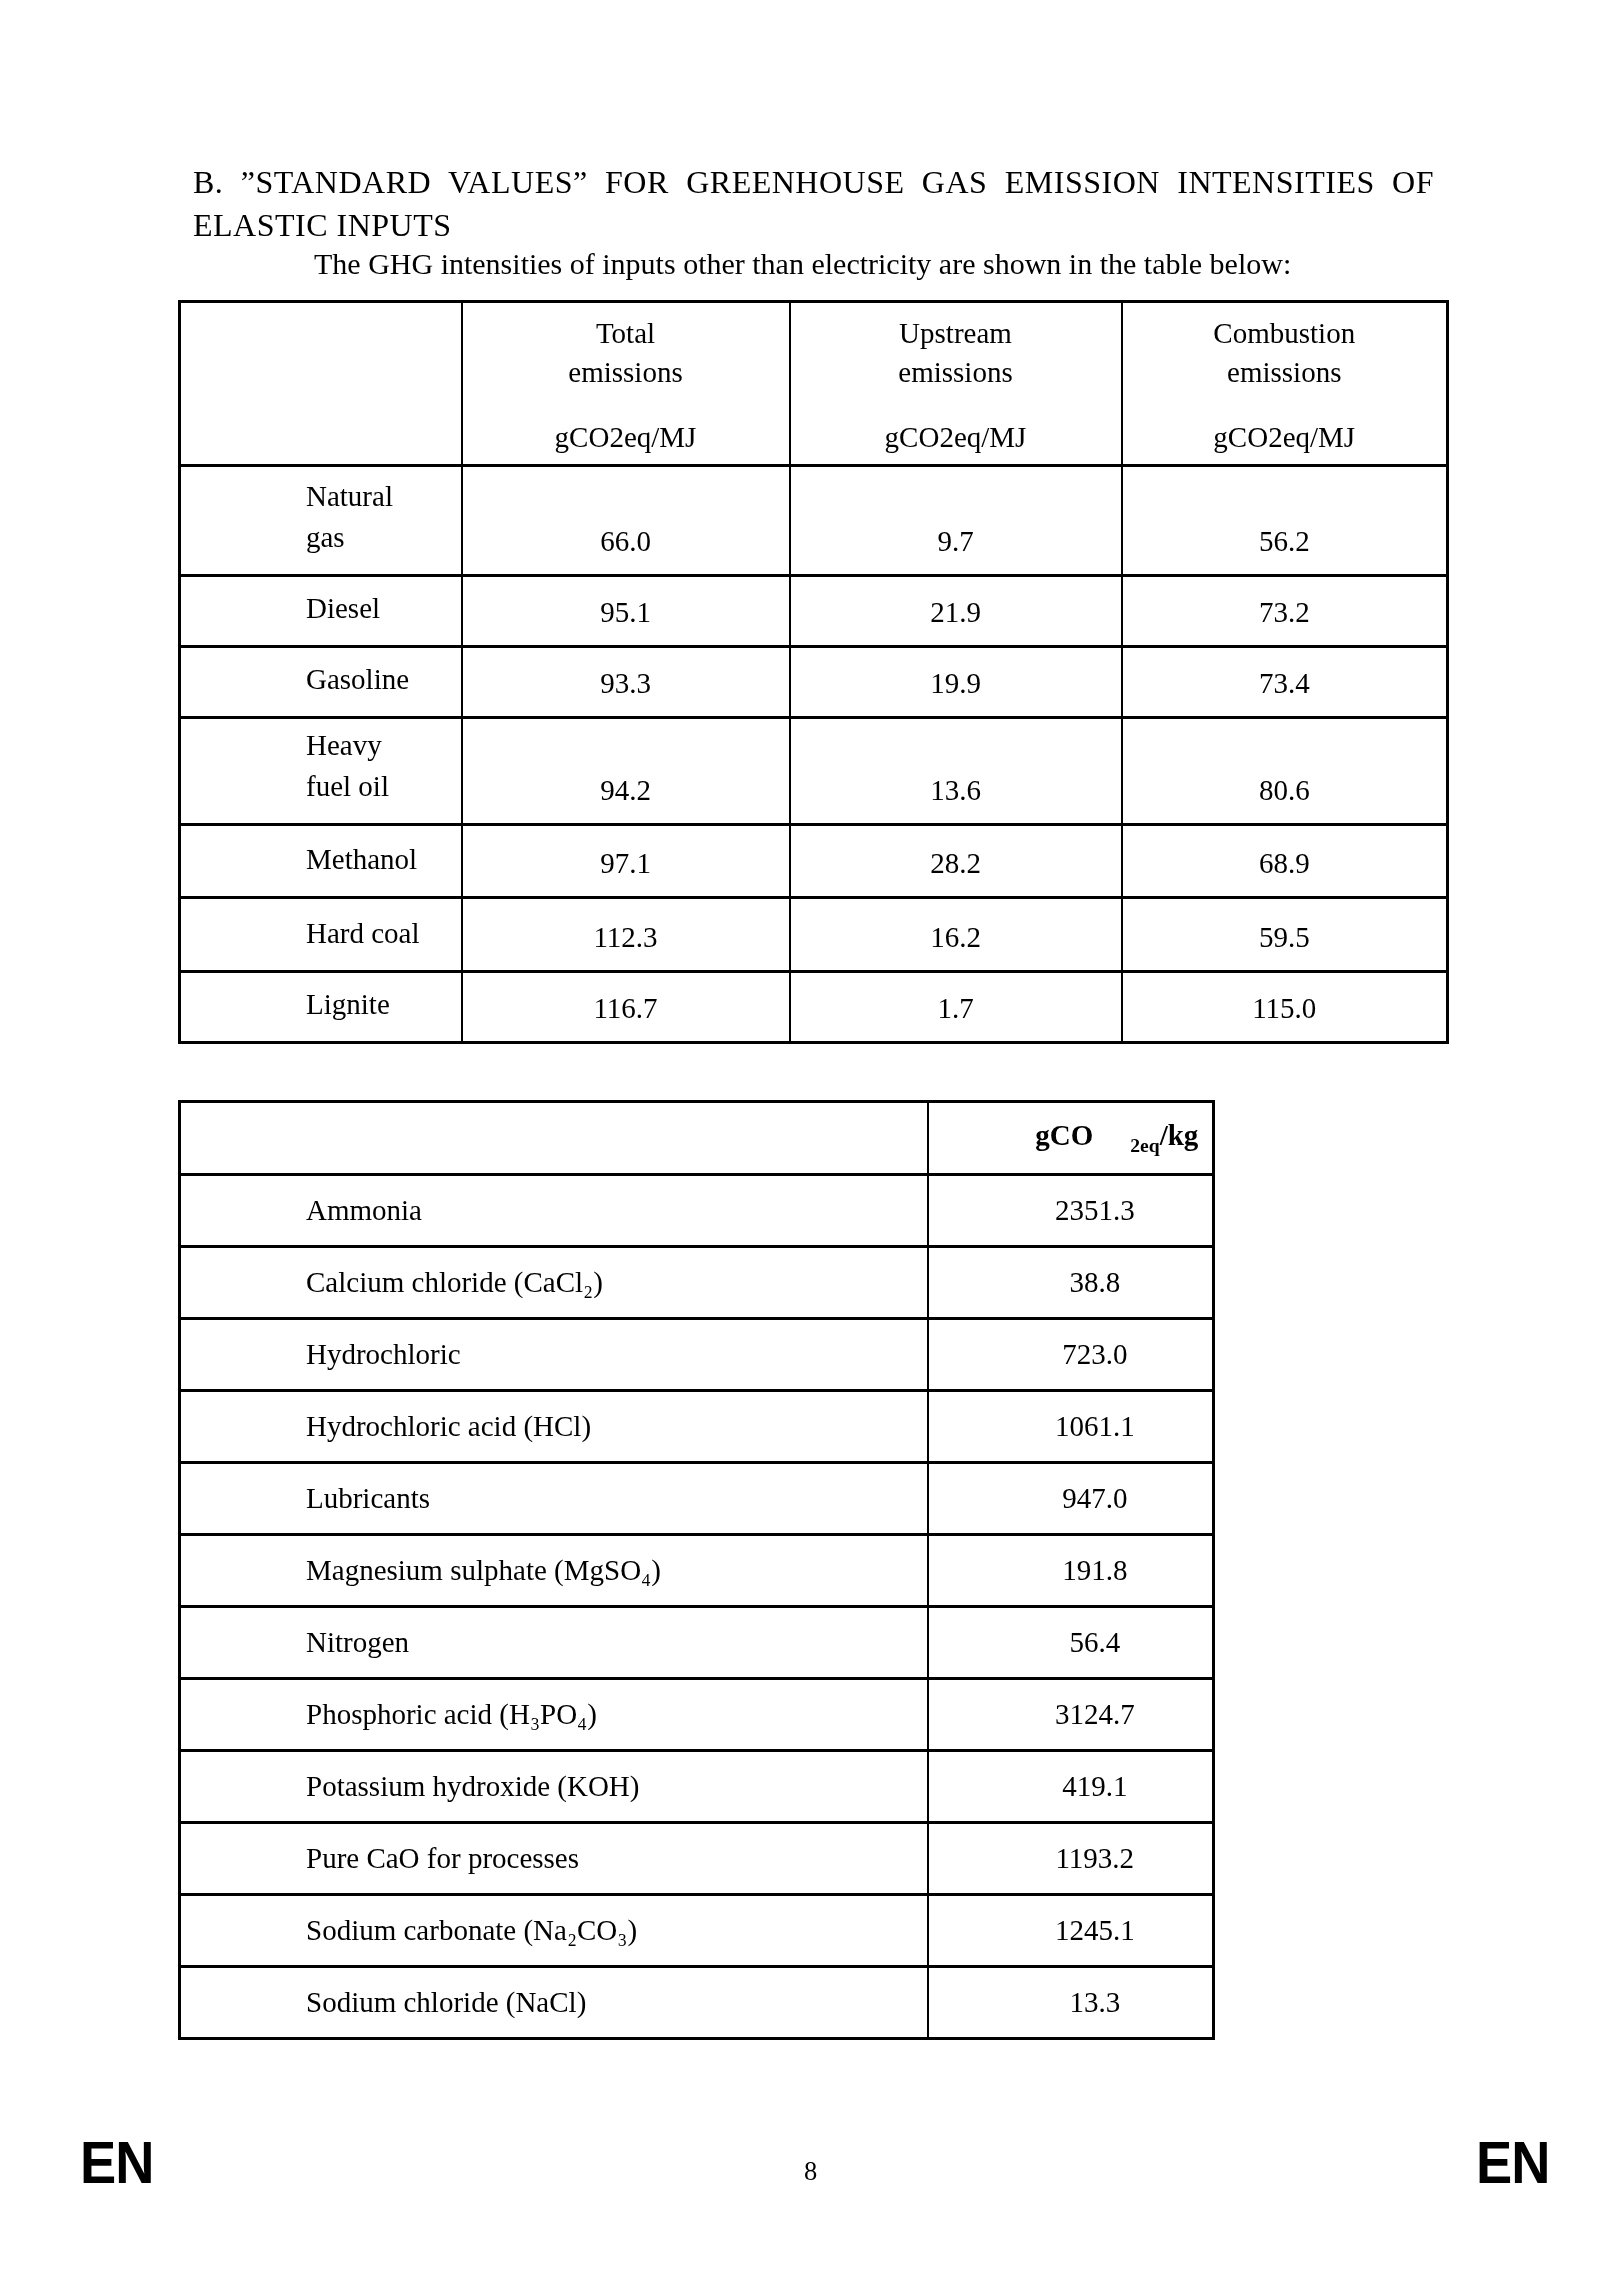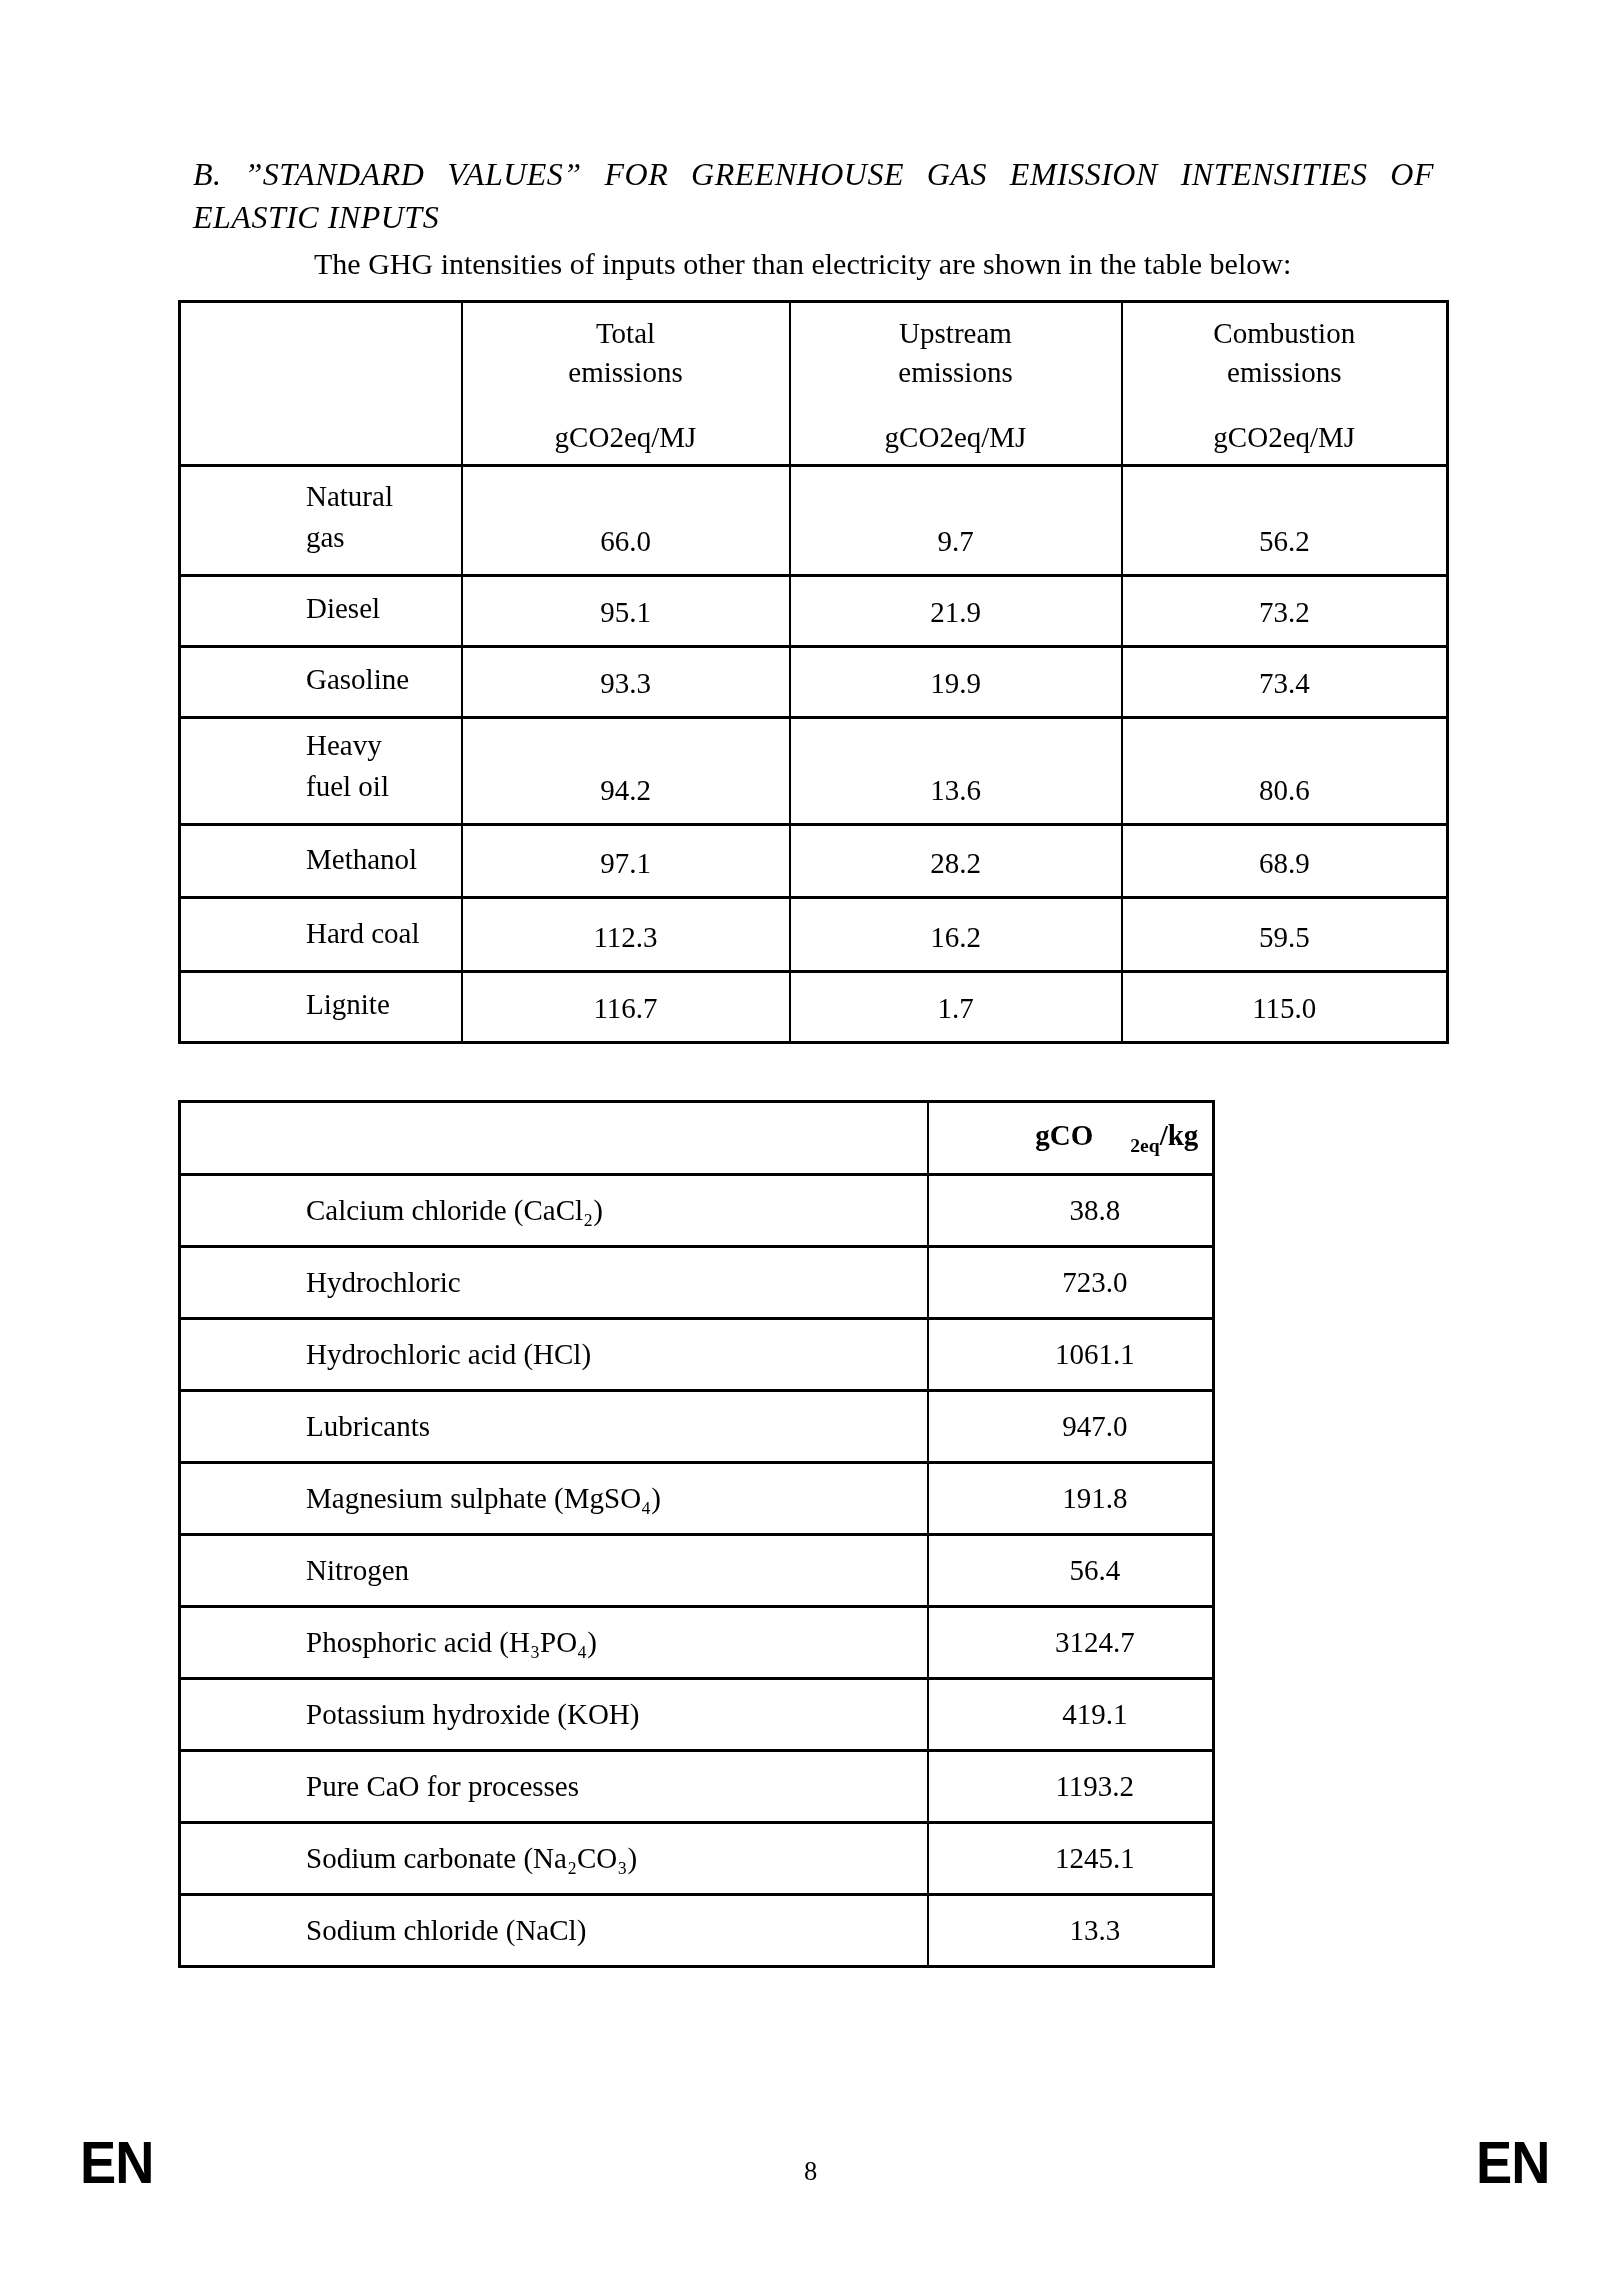--- a/index.html
+++ b/index.html
@@ -3,22 +3,22 @@
 <meta charset="utf-8">
 <style>
   html,body { margin:0; padding:0; background:#ffffff; }
   .page {
     position:relative; width:1621px; height:2293px; background:#ffffff;
     font-family:"Liberation Serif","DejaVu Serif",serif; color:#000;
     overflow:hidden;
   }
 
   
-  .doc-title { position:absolute; left:193px; top:153px; width:1241px;
-               font-size:32px; line-height:43px; letter-spacing:0.5px;font-style:italic; }
+  .doc-title { position:absolute; left:193px; top:161px; width:1241px;
+               font-size:32px; line-height:43px; letter-spacing:0.5px; }
   .doc-title .line1 { text-align:justify; text-align-last:justify; }
   .doc-title .line2 { text-align:left; }
 
   .intro { position:absolute; left:314px; top:247px; width:1176px;
            font-size:30px; }
 
   
   table { border-collapse:collapse; table-layout:fixed; }
   td, th { padding:0; font-weight:normal; }
   .grid { border:3.9px solid #000; }
@@ -148,20 +148,24 @@
     <colgroup>
       <col style="width:748px">
         <col style="width:286px">
     </colgroup>
     <tbody>
         <tr style="height:73px;">
       <td class="lbl"></td>
       <th class="hdr-unit-cell"><span>gCO</span><sub>2eq</sub><span>/kg</span></th>
     </tr>
     <tr style="height:72px;">
+      <td class="lbl">Ammonia</td>
+      <td class="val">2351.3</td>
+    </tr>
+    <tr style="height:72px;">
       <td class="lbl">Calcium chloride (CaCl₂)</td>
       <td class="val">38.8</td>
     </tr>
     <tr style="height:72px;">
       <td class="lbl">Hydrochloric</td>
       <td class="val">723.0</td>
     </tr>
     <tr style="height:72px;">
       <td class="lbl">Hydrochloric acid (HCl)</td>
       <td class="val">1061.1</td>

